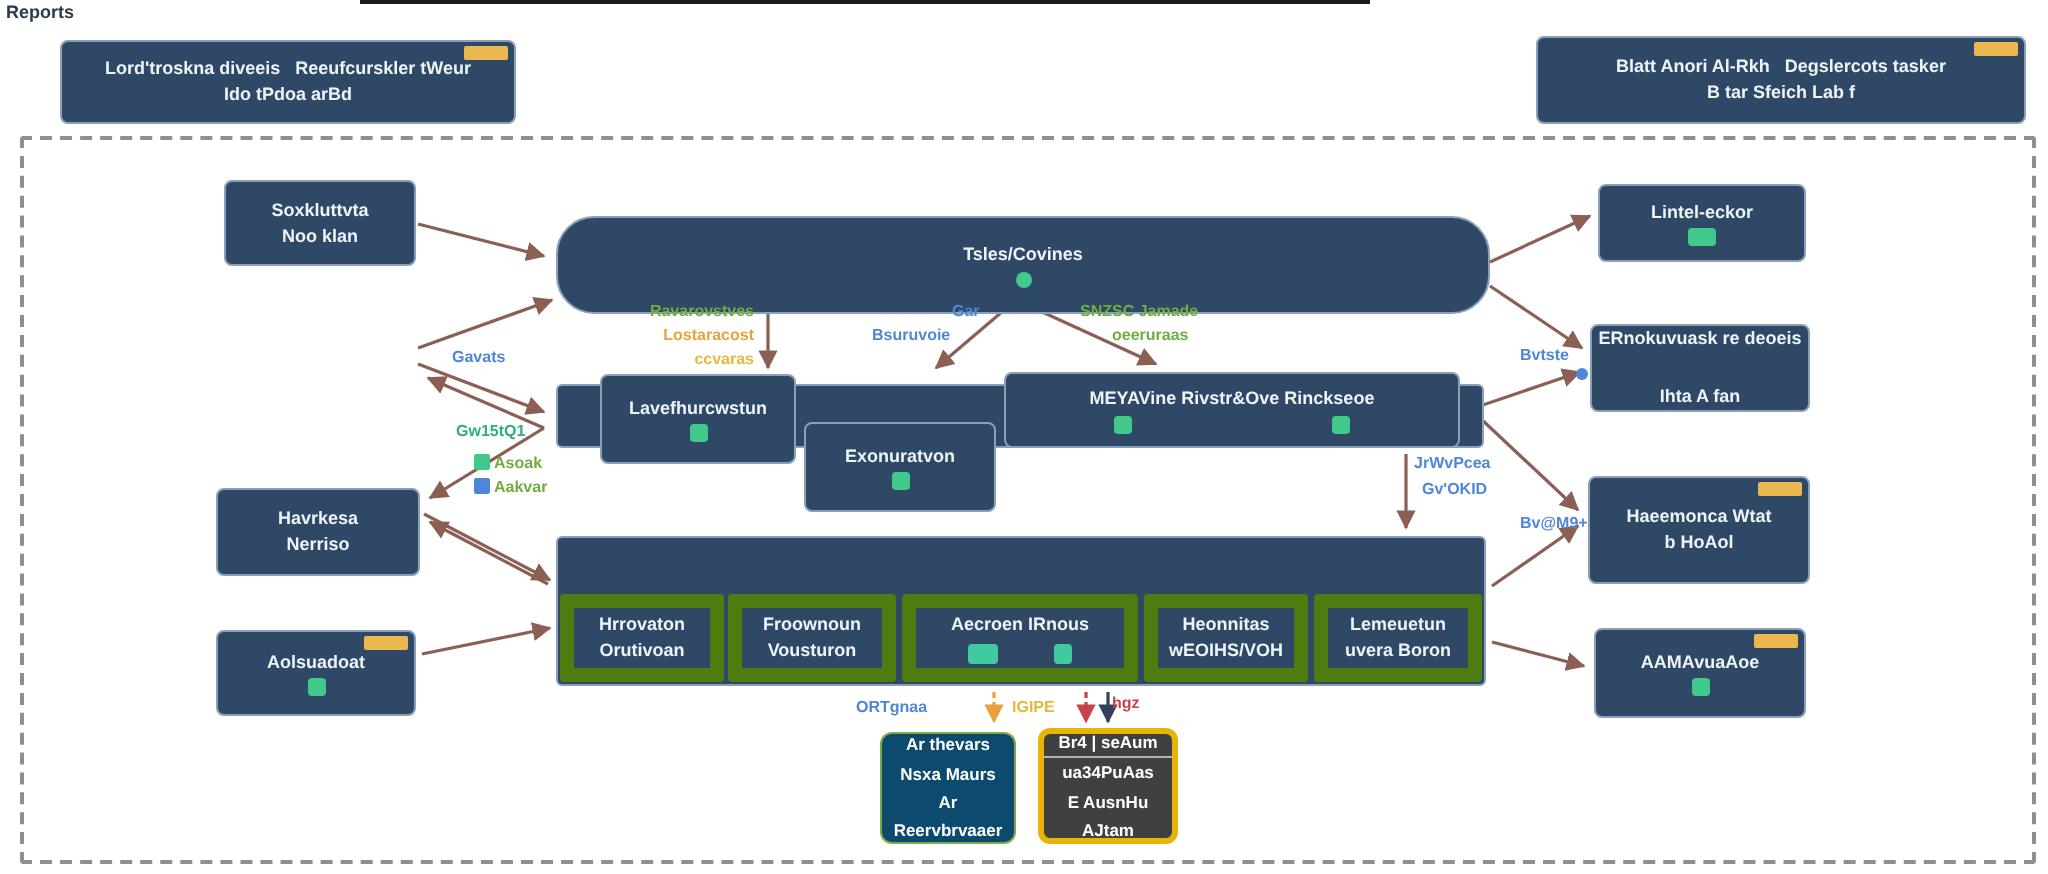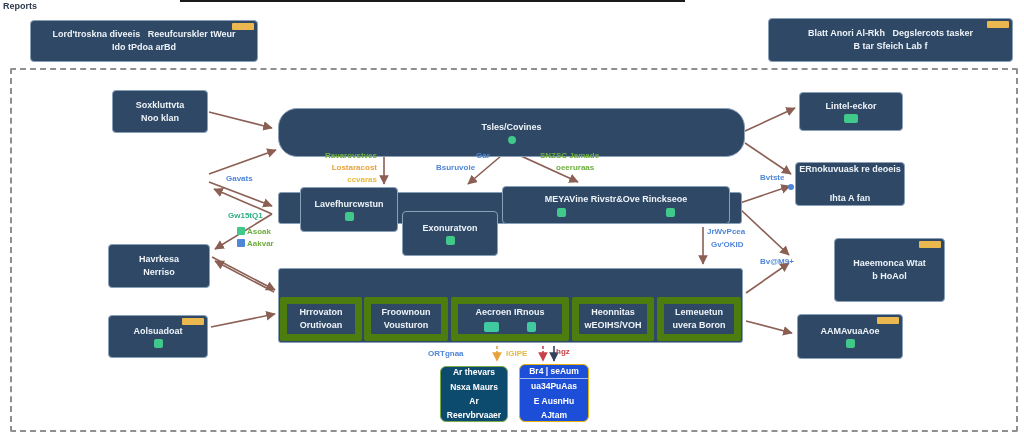--- a/index.html
+++ b/index.html
@@ -21,21 +21,21 @@
   .bdot{position:absolute;width:6px;height:6px;border-radius:50%;background:#4f86d8;}
   .lbl{position:absolute;font-size:8px;font-weight:bold;white-space:nowrap;line-height:1.5;}
   .lbl .row{display:block;}
   .c-blue{color:#4f86d8;} .c-orange{color:#e8a23c;} .c-green{color:#6fae3e;}
   .c-red{color:#c8424a;} .c-teal{color:#2fae85;} .c-yellow{color:#e5b93c;}
   .badge-ic{display:inline-block;width:8px;height:8px;border-radius:1px;vertical-align:-1px;margin-right:2px;}
   .bi-green{background:#41c98b;} .bi-blue{background:#4f86d8;}
   .bottom-node{position:absolute;border-radius:6px;color:#ffffff;display:flex;flex-direction:column;align-items:center;
         justify-content:center;text-align:center;font-weight:bold;font-size:8.5px;line-height:1.7;box-sizing:border-box;}
   .green-node{background:#0c4a6e;border:1px solid #7cab47;}
-  .purple-node{background:#1d4ed8;border:1px solid #eab308;}
+  .purple-node{background:#404040;border:3px solid #eab308;}
   svg.wires{position:absolute;left:0;top:0;pointer-events:none;}
 </style>
 </head>
 <body>
 
 <div id="stage">
 
   <div class="topline"></div>
   <div class="corner-label">Reports</div>
 
@@ -154,21 +154,21 @@
   </div>
 
   <div class="node" style="left:799px;top:92px;width:104px;height:39px;">
     <span class="ln">Lintel-eckor</span>
     <span style="width:14px;height:9px;background:#41c98b;border-radius:2px;margin-top:2px;"></span>
   </div>
   <div class="node" style="left:795px;top:162px;width:110px;height:44px;gap:16px;">
     <span class="ln">ERnokuvuask re deoeis</span>
     <span class="ln">Ihta A fan</span>
   </div>
-  <div class="node" style="left:794px;top:238px;width:111px;height:64px;margin-left:40px;">
+  <div class="node" style="left:794px;top:238px;width:111px;height:54px;">
     <div class="tab"></div>
     <span class="ln">Haeemonca Wtat</span>
     <span class="ln">b HoAol</span>
   </div>
   <div class="node" style="left:797px;top:314px;width:106px;height:45px;">
     <div class="tab"></div>
     <span class="ln">AAMAvuaAoe</span>
     <span class="gicon"></span>
   </div>
 

